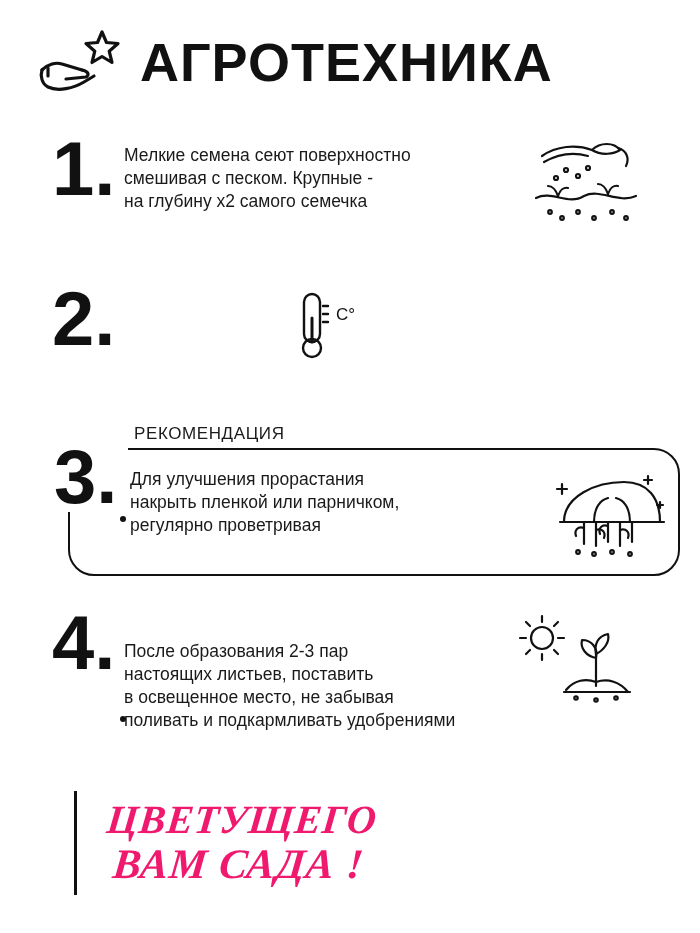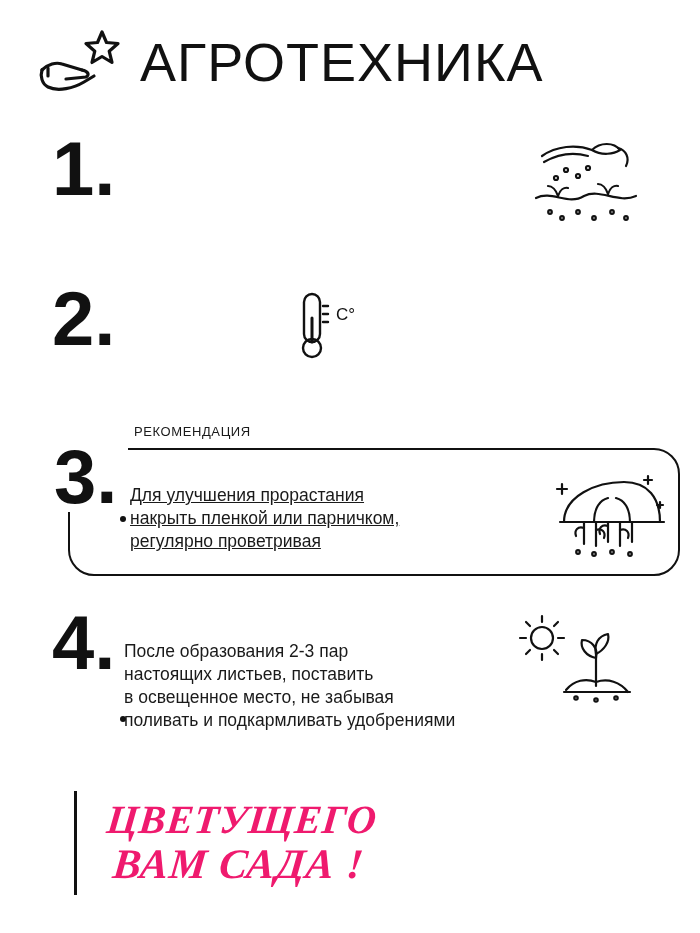--- a/index.html
+++ b/index.html
@@ -27,21 +27,21 @@
     align-items: center;
   }
   .header-icon {
     width: 96px;
     height: 72px;
     flex: 0 0 auto;
     margin-right: 8px;
   }
   .header-title {
     font-size: 54px;
-    font-weight: normal;
+    font-weight: bold;
     letter-spacing: 1px;
     line-height: 1;
     color: #111111;
     white-space: nowrap;
   }
 
   
   .step {
     position: absolute;
     display: flex;
@@ -84,21 +84,21 @@
     width: 80px;
     height: 80px;
   }
 
   
   #step3 { top: 424px; left: 52px; width: 600px; }
   .rec-label {
     position: absolute;
     left: 78px;
     top: 0px;
-    font-size: 13px;
+    font-size: 17px;
     letter-spacing: 0.6px;
     color: #1a1a1a;
     background: #ffffff;
     padding: 0 8px 0 4px;
     z-index: 3;
   }
   .rec-box {
     position: absolute;
     left: 16px;
     top: 24px;
@@ -113,23 +113,22 @@
     position: absolute;
     left: 0px;
     top: 18px;
     background: #ffffff;
     padding: 4px 2px;
     z-index: 2;
   }
   #step3 .step-text {
     position: absolute;
     left: 78px;
-    top: 60px;
+    top: 44px;
     z-index: 2;
-    text-decoration: underline;
   }
   #step3 .art {
     position: absolute;
     left: 498px;
     top: 44px;
     width: 120px;
     height: 92px;
     z-index: 2;
   }
 
@@ -217,20 +216,23 @@
       <path d="M46 44 C52 45, 54 49, 50 51 L30 53"></path>
       <path d="M6 44 C4 50, 6 58, 12 61 C22 66, 38 62, 48 56 L58 50"></path>
       <path d="M12 42 L12 50"></path>
     </svg>
   </div>
   <div class="header-title">АГРОТЕХНИКА</div>
 </div>
 
 <div class="step" id="step1">
   <div class="step-num">1.</div>
+  <div class="step-text">Мелкие семена сеют поверхностно
+смешивая с песком. Крупные -
+на глубину х2 самого семечка</div>
   <div class="art">
     <svg viewBox="0 0 130 100" width="130" height="100" fill="none" stroke="#111111" stroke-width="2.2" stroke-linecap="round" stroke-linejoin="round">
       <path d="M20 22 C34 12, 54 10, 70 16"></path>
       <path d="M22 28 C36 20, 52 18, 66 22"></path>
       <path d="M70 16 C78 8, 92 8, 98 16 C92 20, 80 22, 70 16 Z"></path>
       <path d="M96 14 C104 16, 108 24, 104 32"></path>
       <circle cx="44" cy="36" r="2"></circle>
       <circle cx="56" cy="42" r="2"></circle>
       <circle cx="34" cy="44" r="2"></circle>
       <circle cx="66" cy="34" r="2"></circle>

